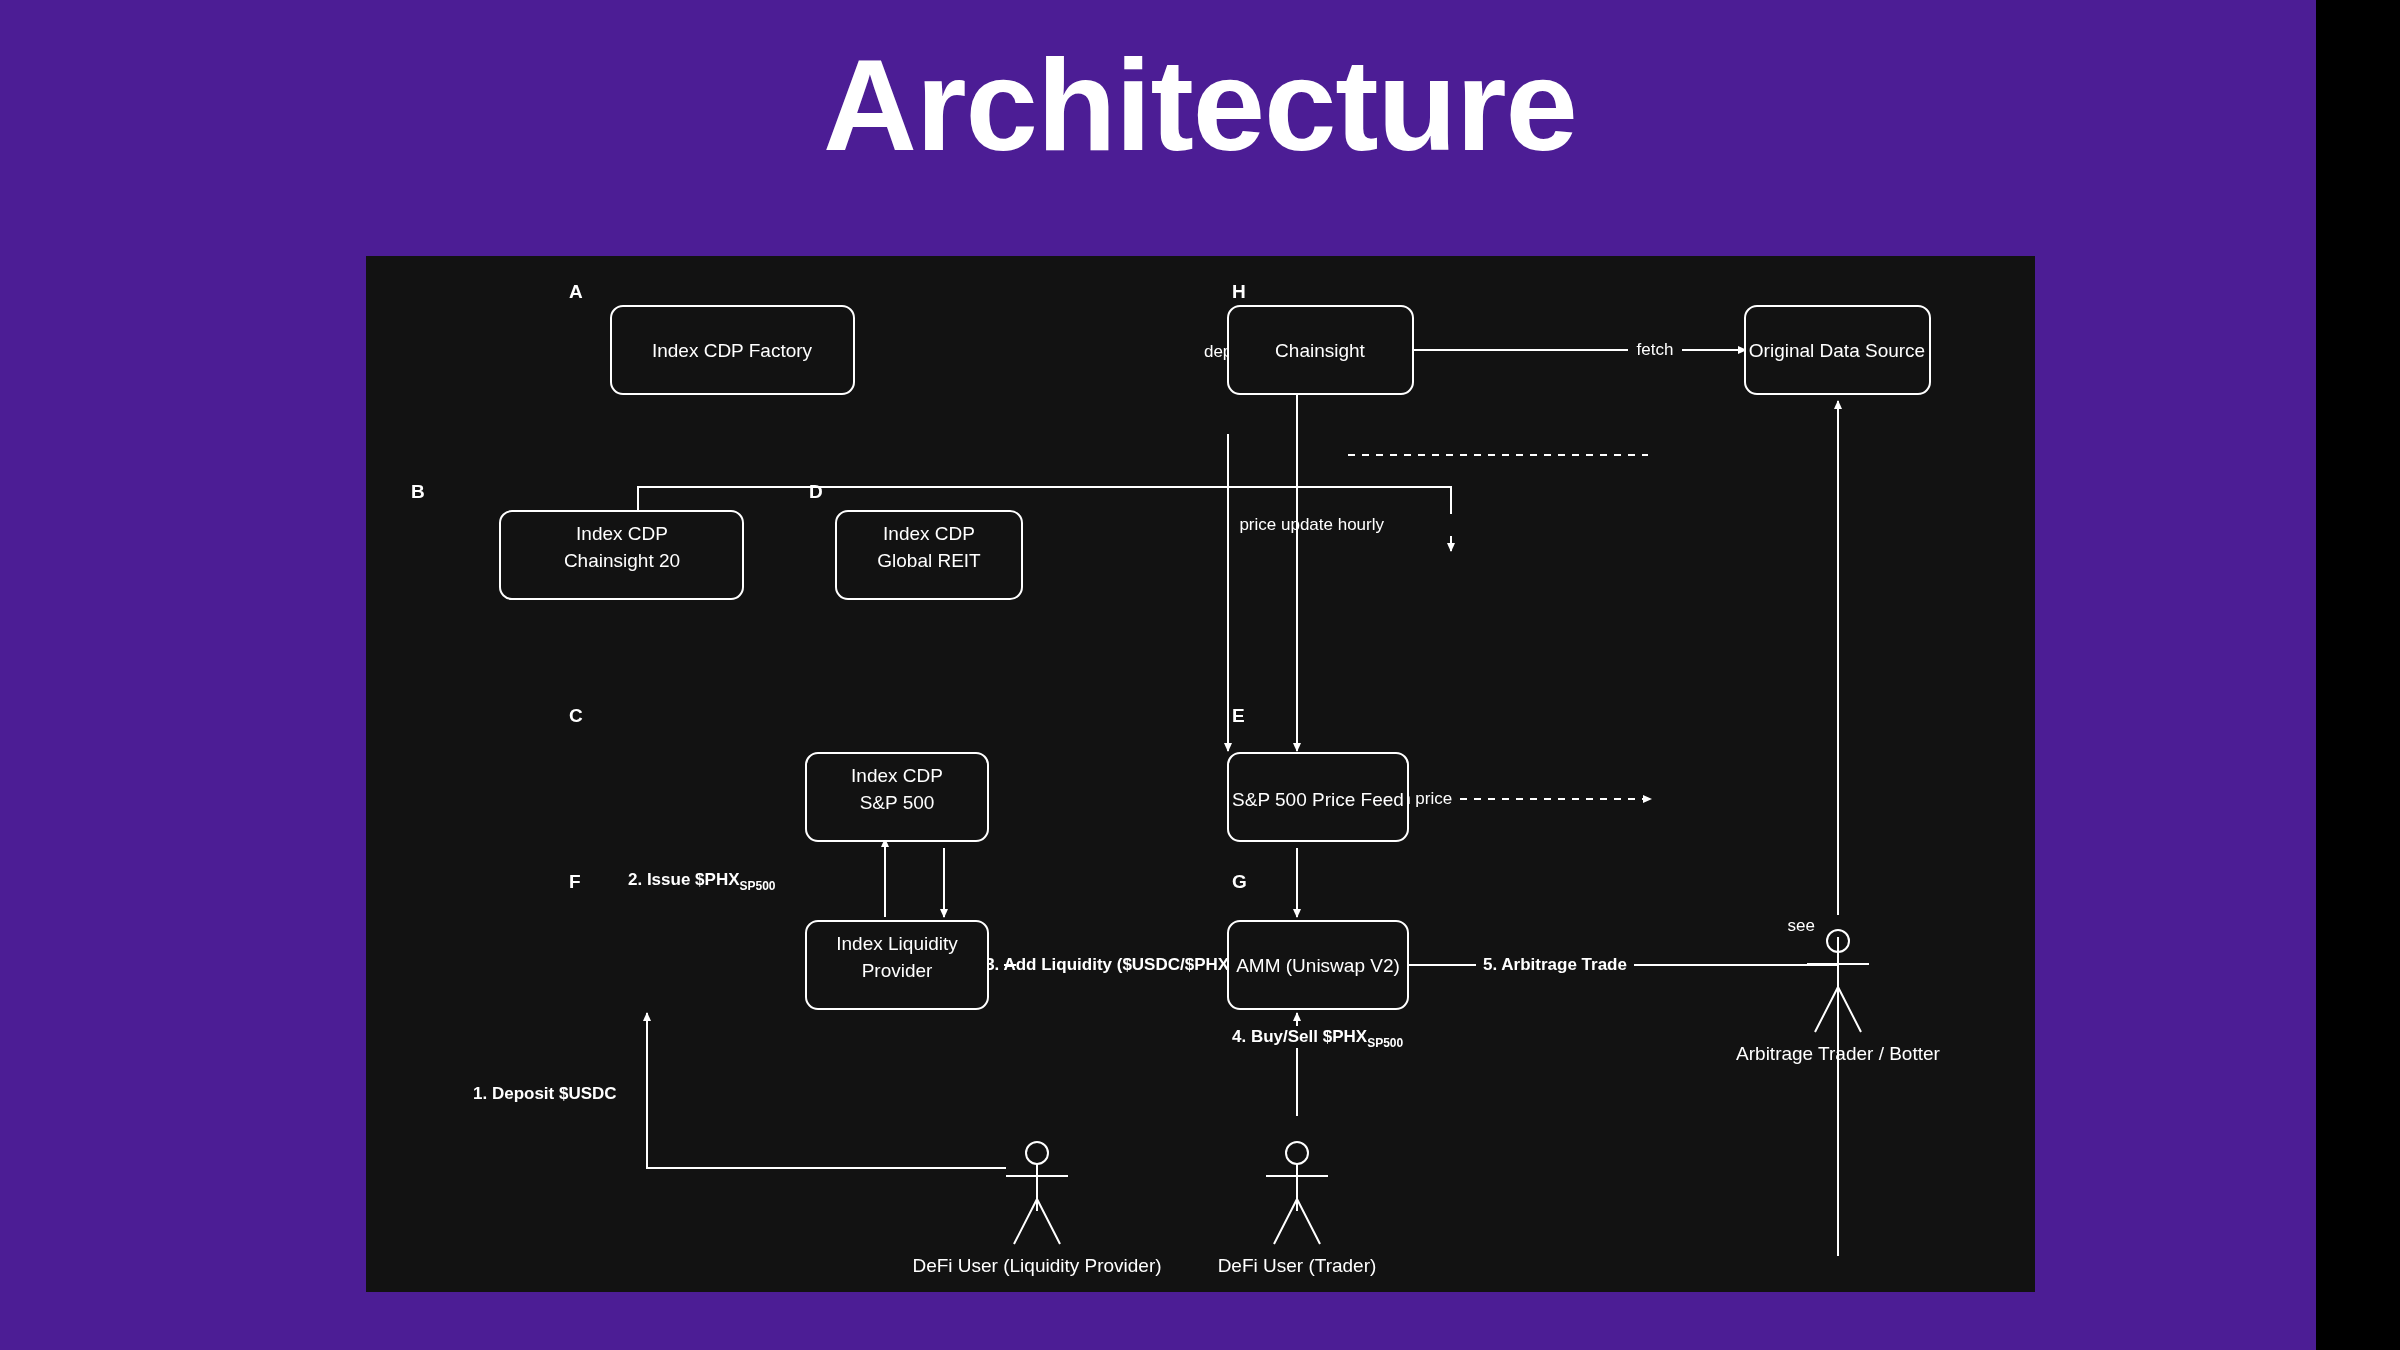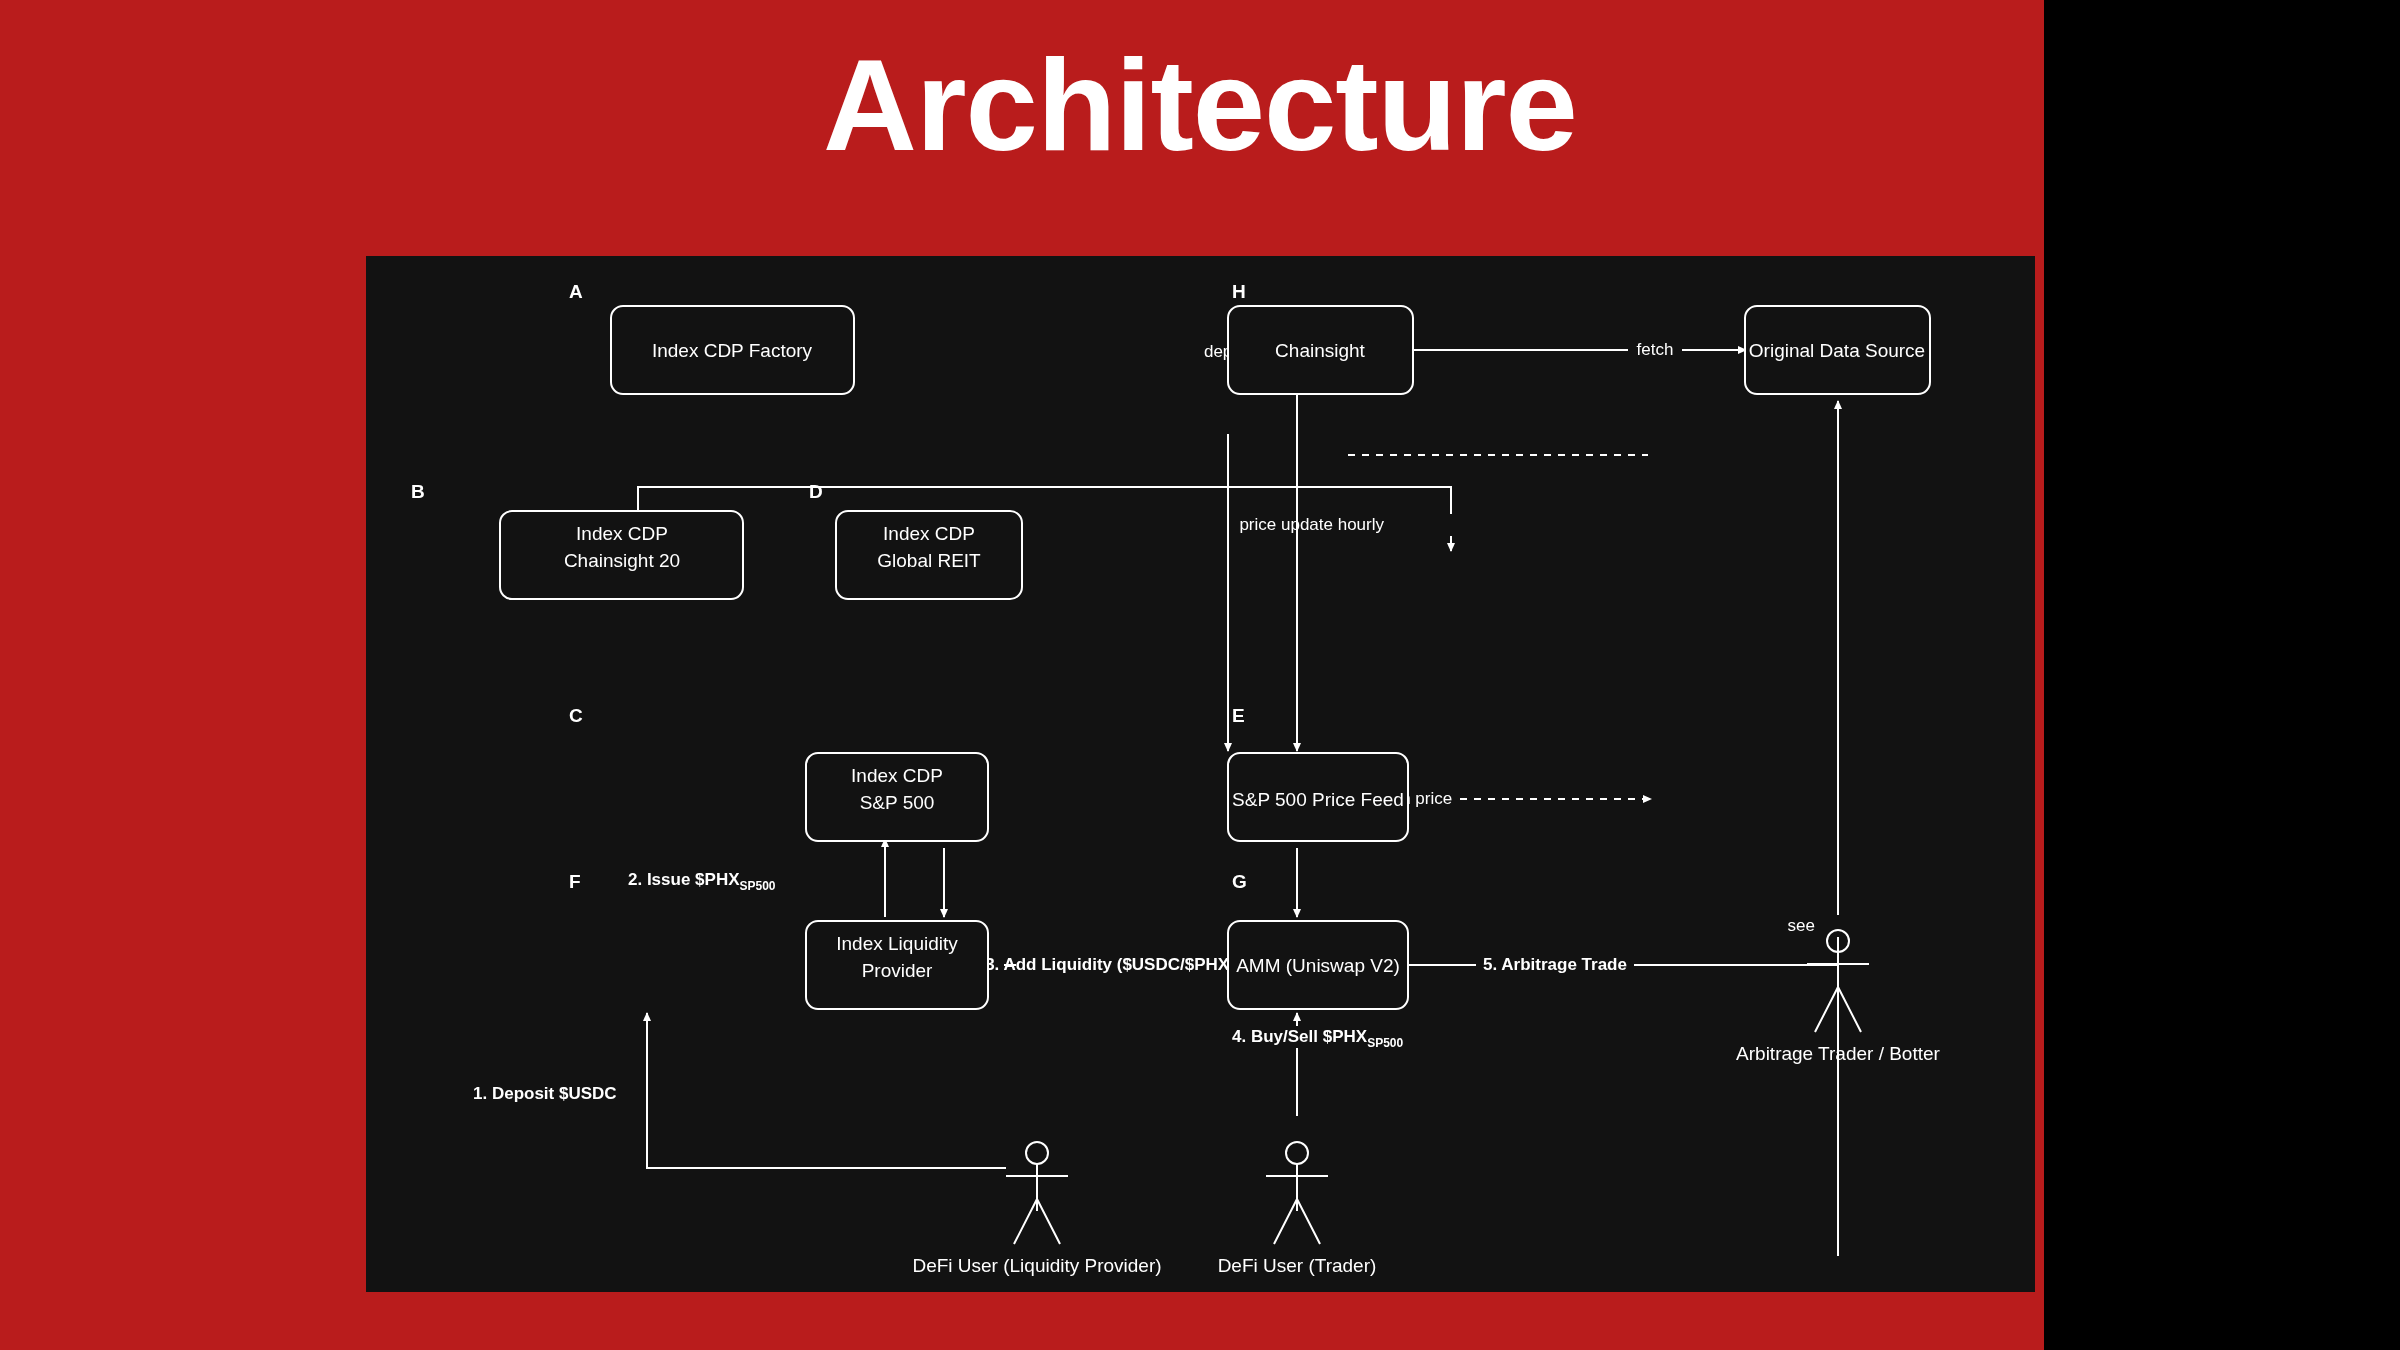--- a/index.html
+++ b/index.html
@@ -1,21 +1,21 @@
 <!DOCTYPE html>
 <html><head>
 <meta charset="utf-8">
 <style>
   html,body{margin:0;padding:0;background:#000;}
   body{
     width:2400px;height:1350px;overflow:hidden;
     font-family:"Liberation Sans","DejaVu Sans",sans-serif;
     color:#fff;
   }
-  #root{position:relative;width:2044px;height:1350px;background:#b91c1c;}
+  #root{position:relative;width:2316px;height:1350px;background:#4c1d95;}
   #page-title{
     position:absolute;left:0;top:40px;width:2400px;
     text-align:center;
     font-size:130px;line-height:1.0;font-weight:bold;
     letter-spacing:-1px;
     color:#ffffff;
     font-family:"Liberation Sans","DejaVu Sans",sans-serif;
   }
   #diagram-panel{
     position:absolute;left:366px;top:256px;

